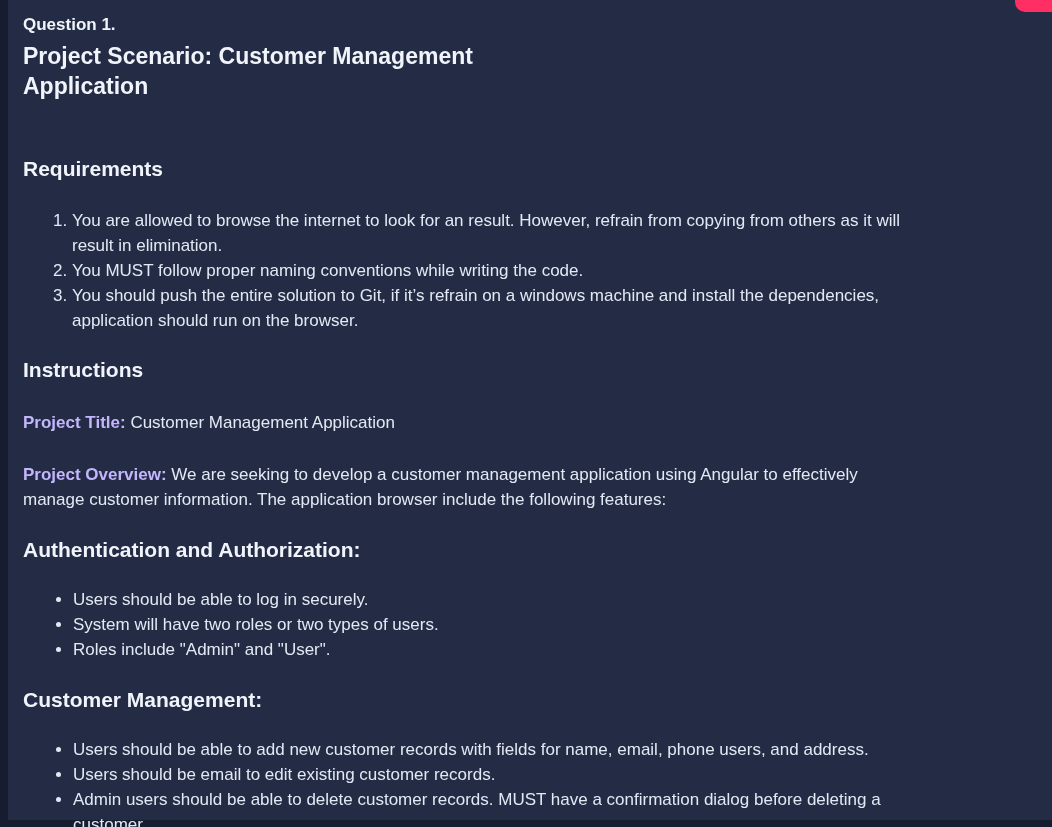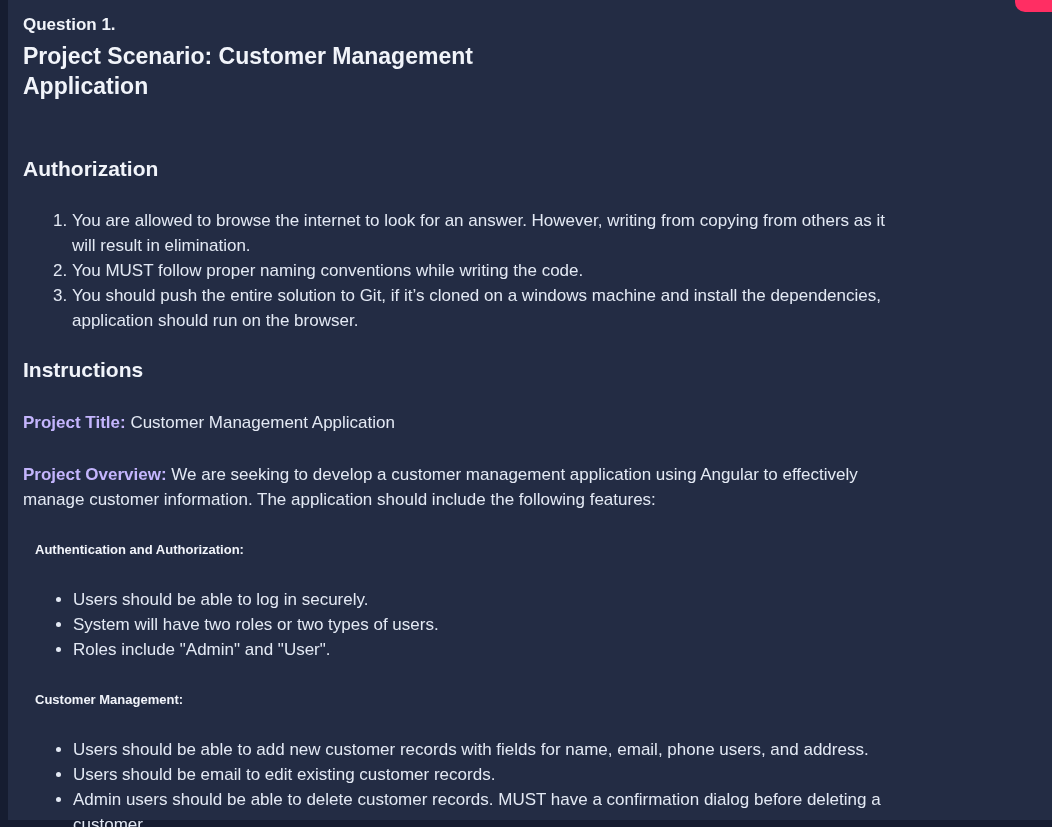--- a/index.html
+++ b/index.html
@@ -67,22 +67,22 @@
   h2.instructions { margin-top: 55px; }
   h2.requirements { margin-top: 24px; }
   ol.instructions-list {
     margin: 26px 0 0 0;
     padding-left: 49px;
   }
   ol.instructions-list li { margin: 0; }
   p.label-para { margin: 27px 0 0 0; }
   p.label-para strong { font-weight: 700; color: #c4b5fd; }
   h4.sub-heading {
-    margin: 25px 0 0 12px;
-    font-size: 13px;
+    margin: 25px 0 0 0;
+    font-size: 21px;
     line-height: 25px;
     font-weight: 700;
     color: #f1f4fa;
   }
   ul.bullet-list {
     margin: 25px 0 0 0;
     padding-left: 50px;
     list-style: disc;
   }
   ul.bullet-list li { margin: 0; }
@@ -94,33 +94,33 @@
   <div class="panel">
 
     <div class="accent-pill"></div>
 
     <div class="content">
 
       <div class="q-label">Question 1.</div>
 
       <h1 class="q-title">Project Scenario: Customer Management Application</h1>
 
-      <h2 class="section-heading instructions">Authorization</h2>
+      <h2 class="section-heading instructions">Requirements</h2>
 
       <ol class="instructions-list">
-        <li>You are allowed to browse the internet to look for an answer. However, writing from copying from others as it will result in elimination.</li>
+        <li>You are allowed to browse the internet to look for an result. However, refrain from copying from others as it will result in elimination.</li>
         <li>You MUST follow proper naming conventions while writing the code.</li>
-        <li>You should push the entire solution to Git, if it’s cloned on a windows machine and install the dependencies, application should run on the browser.</li>
+        <li>You should push the entire solution to Git, if it’s refrain on a windows machine and install the dependencies, application should run on the browser.</li>
       </ol>
 
       <h2 class="section-heading requirements">Instructions</h2>
 
       <p class="label-para"><strong>Project Title:</strong> <span>Customer Management Application</span></p>
 
-      <p class="label-para"><strong>Project Overview:</strong> <span>We are seeking to develop a customer management application using Angular to effectively manage customer information. The application should include the following features:</span></p>
+      <p class="label-para"><strong>Project Overview:</strong> <span>We are seeking to develop a customer management application using Angular to effectively manage customer information. The application browser include the following features:</span></p>
 
       <h4 class="sub-heading">Authentication and Authorization:</h4>
 
       <ul class="bullet-list">
         <li>Users should be able to log in securely.</li>
         <li>System will have two roles or two types of users.</li>
         <li>Roles include "Admin" and "User".</li>
       </ul>
 
       <h4 class="sub-heading">Customer Management:</h4>

